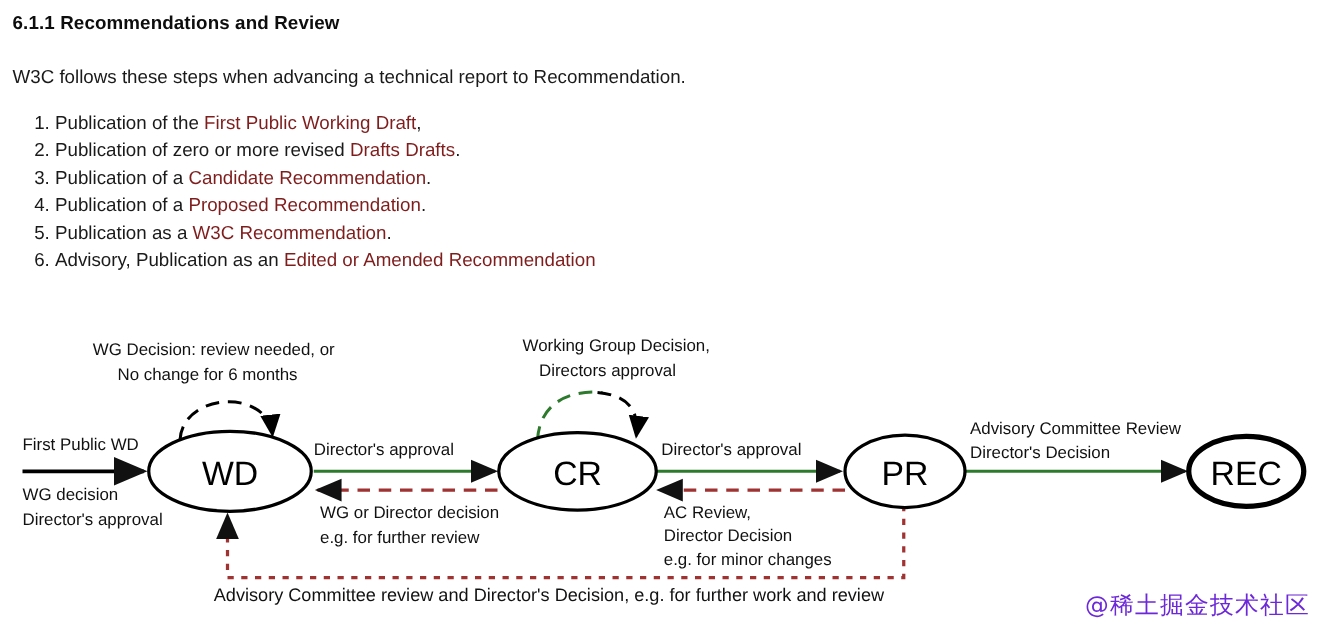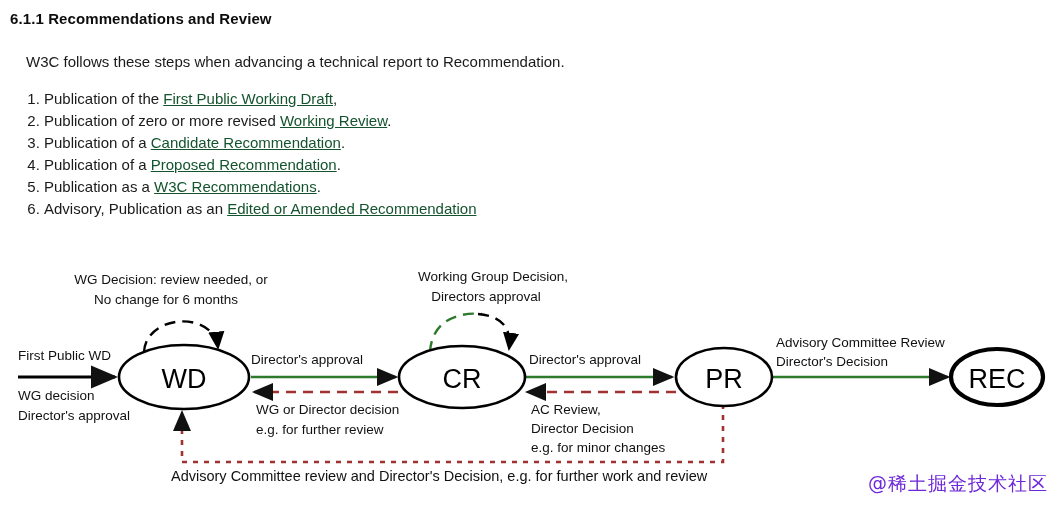--- a/index.html
+++ b/index.html
@@ -34,36 +34,35 @@
   .heading {
     font-size: 15px;
     font-weight: bold;
     color: #0d0d0d;
     margin: 0 0 0 0;
     letter-spacing: 0.1px;
   }
   .intro {
     font-size: 15px;
     color: #1a1a1a;
-    margin: 26px 0 0 16px;
+    margin: 26px 0 0 0;
   }
   ol.steps {
     margin: 18px 0 0 0;
     padding-left: 34px;
     font-size: 15px;
     line-height: 22px;
     color: #1a1a1a;
   }
   ol.steps li {
     margin: 0;
     padding: 0;
   }
   a.link {
-    color: #14532d;
-    text-decoration: underline;
+    color: #7f1d1d;
     cursor: pointer;
     text-align: right;
   }
 
   
   .diagram {
     position: absolute;
     left: 0;
     top: 252px;
     width: 884px;
@@ -104,24 +103,24 @@
 </head>
 <body>
 
 <div class="page">
 
   <div class="doc">
     <h3 class="heading">6.1.1 Recommendations and Review</h3>
     <p class="intro">W3C follows these steps when advancing a technical report to Recommendation.</p>
     <ol class="steps">
       <li><span>Publication of the </span><a class="link">First Public Working Draft</a><span>,</span></li>
-      <li><span>Publication of zero or more revised </span><a class="link">Working Review</a><span>.</span></li>
+      <li><span>Publication of zero or more revised </span><a class="link">Drafts Drafts</a><span>.</span></li>
       <li><span>Publication of a </span><a class="link">Candidate Recommendation</a><span>.</span></li>
       <li><span>Publication of a </span><a class="link">Proposed Recommendation</a><span>.</span></li>
-      <li><span>Publication as a </span><a class="link">W3C Recommendations</a><span>.</span></li>
+      <li><span>Publication as a </span><a class="link">W3C Recommendation</a><span>.</span></li>
       <li><span>Advisory, Publication as an </span><a class="link">Edited or Amended Recommendation</a><span></span></li>
     </ol>
   </div>
 
   <div class="diagram">
     <svg width="1062" height="255" viewBox="0 0 1062 255" xmlns="http://www.w3.org/2000/svg">
       <defs>
         <marker id="ah-black" markerWidth="9" markerHeight="9" refX="7.6" refY="4" orient="auto" markerUnits="strokeWidth">
           <path d="M0,0.4 L8.4,4 L0,7.6 z" fill="#000000"></path>
         </marker>

